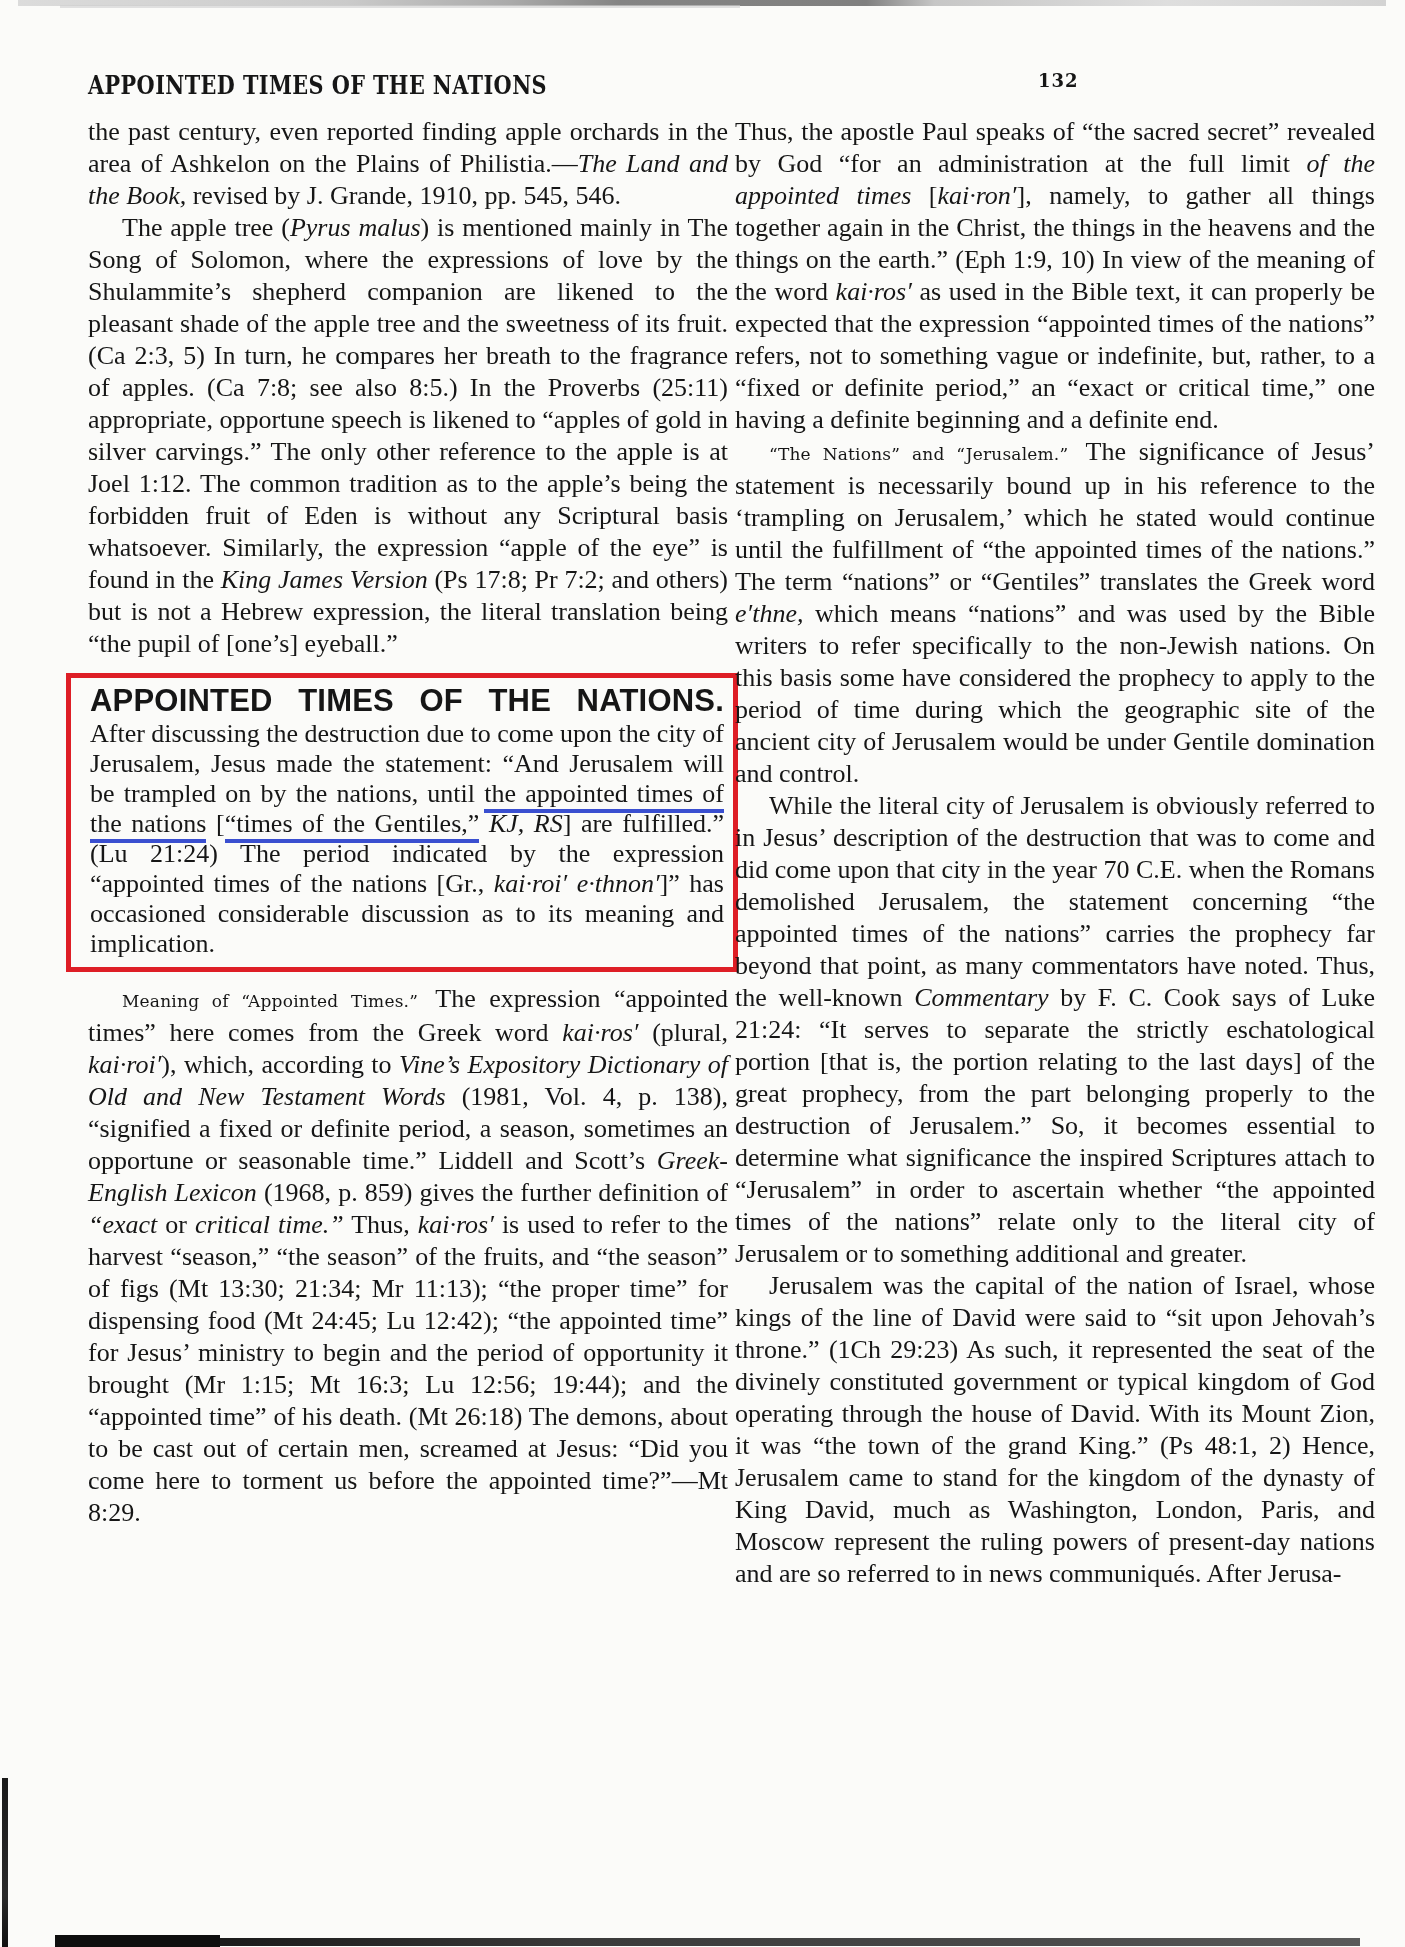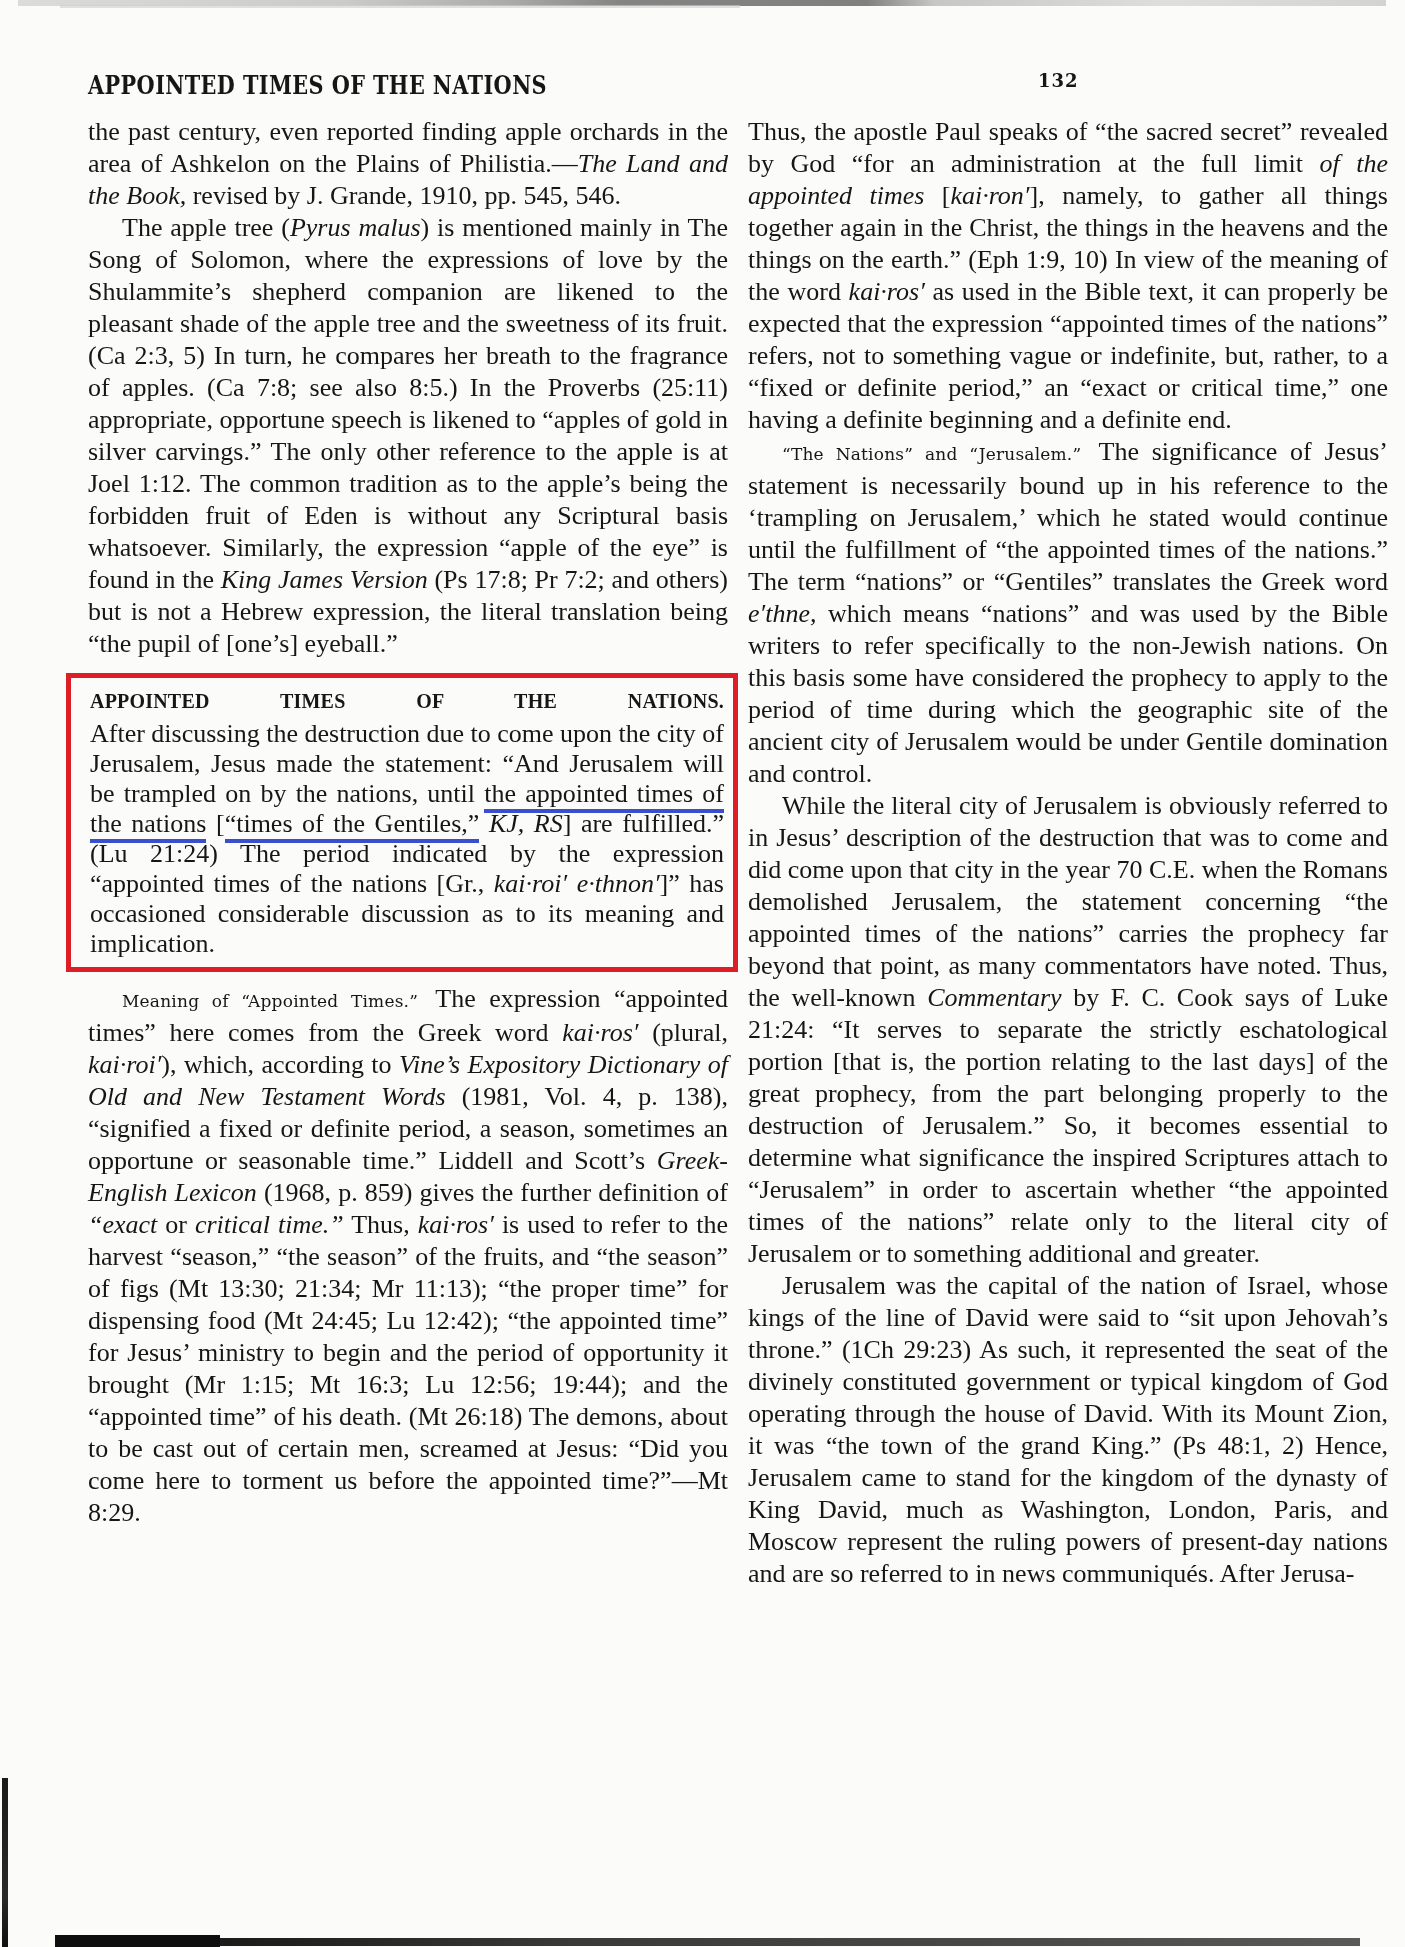--- a/index.html
+++ b/index.html
@@ -43,35 +43,35 @@
     white-space:nowrap;
   }
   .page-num{
     position:absolute;left:1038px;top:70px;
     font-family:"DejaVu Serif","Liberation Serif",serif;
     font-weight:bold;font-size:18px;letter-spacing:1px;
   }
   
   .columns{
     position:absolute;left:88px;top:116px;width:1304px;
-    display:flex;gap:20px;
+    display:flex;gap:7px;
   }
   .col{width:640px;font-size:26px;line-height:32px;text-align:justify;}
   .col p{margin:0;}
   .col p.indent{text-indent:34px;}
   
   .entry-box{
     border:5px solid var(--red);
     margin:13px -10px 11px -22px;
     padding:5px 9px 8px 19px;
     line-height:30px;
   }
   .entry-title{
-    font-family:Liberation Serif, serif;
-    font-weight:bold;font-size:20px;letter-spacing:.2px;
+    font-family:Liberation Sans, sans-serif;
+    font-weight:bold;font-size:31px;letter-spacing:.2px;
     text-align:justify;text-align-last:justify;
     line-height:36px;
   }
   
   .it{font-style:italic;}
   .bd{font-weight:normal;font-family:"DejaVu Serif","Liberation Serif",serif;font-size:17px;letter-spacing:.2px;}
   .ul-blue{border-bottom:4px solid var(--blue);padding-bottom:1px;}
 </style>
 </head>
 <body>

